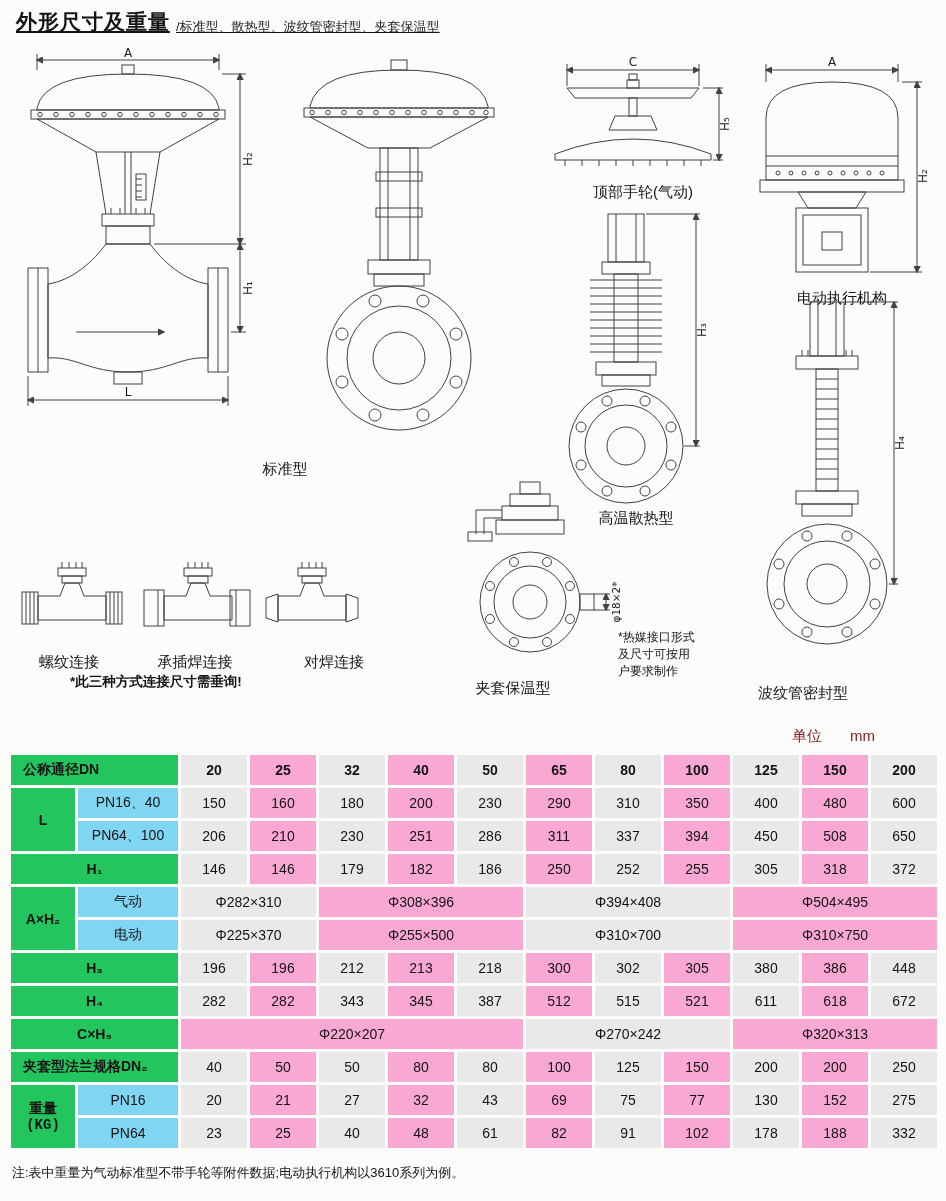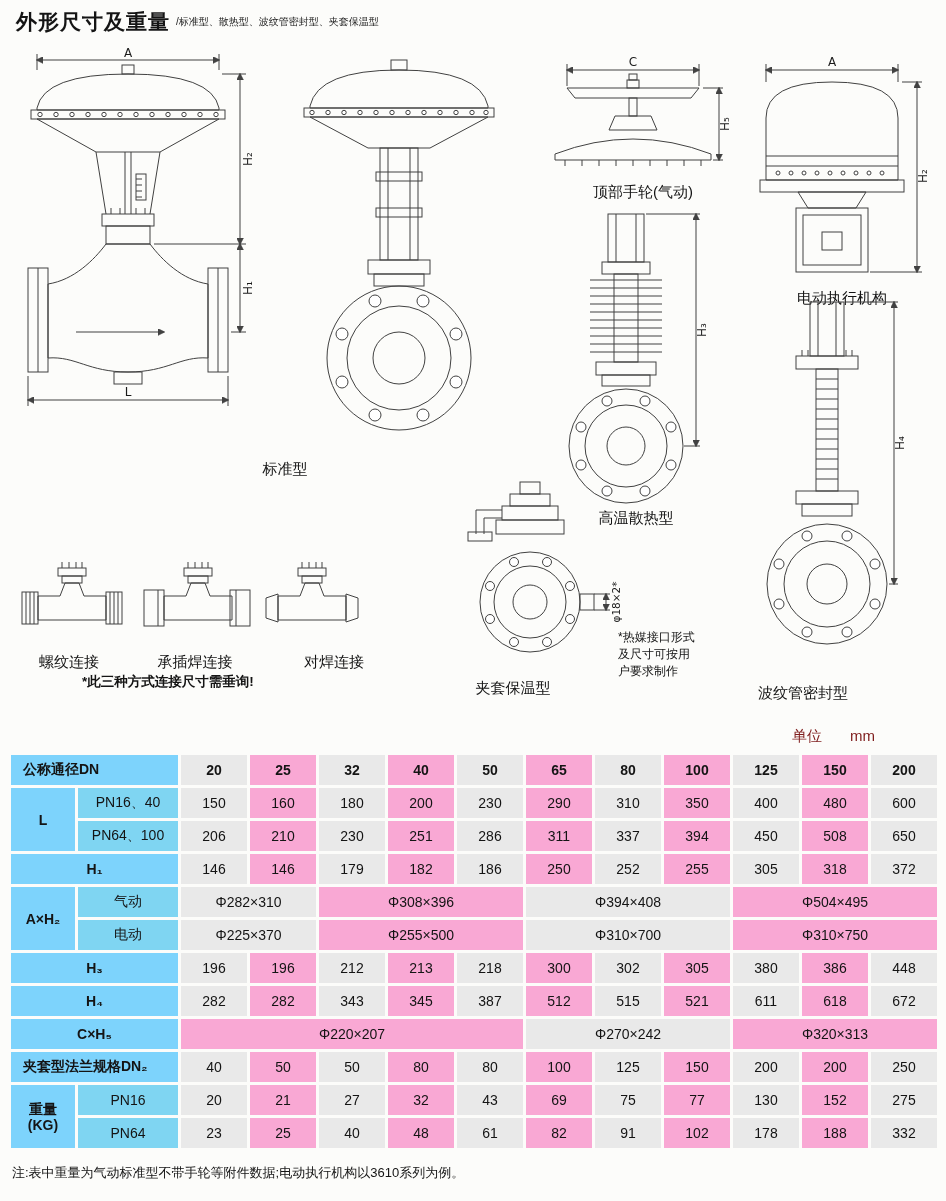--- a/index.html
+++ b/index.html
@@ -1,46 +1,46 @@
 <!DOCTYPE html>
 <html><head>
 <meta charset="utf-8">
 <style>
   * { margin:0; padding:0; box-sizing:border-box; }
   html,body { background:#ffffff; }
   body { font-family:"Liberation Sans","DejaVu Sans",sans-serif; color:#141414; }
   #page { position:relative; width:946px; height:1201px; background:#fcfcfa; overflow:hidden; }
 
   .abs { position:absolute; }
-  .hdr { display:flex; align-items:center; }
+  .hdr { display:flex; align-items:flex-end;text-decoration:underline; }
   .title { font-size:21px; font-weight:bold; letter-spacing:1px; }
-  .subtitle { font-size:10px; margin-left:6px; color:#222; }
+  .subtitle { font-size:13px; margin-left:6px; color:#222; }
 
   .draw { position:absolute; overflow:visible; }
   .draw line,.draw path,.draw rect,.draw circle,.draw polygon { stroke:#414141; stroke-width:1; fill:none; }
   .draw .bolt { fill:#ffffff; }
   .draw text { font-size:12px; fill:#1a1a1a; stroke:none; font-family:"DejaVu Sans",sans-serif; }
   .draw text.small { font-size:10.5px; }
 
   .caption { position:absolute; font-size:15px; text-align:center; color:#141414; white-space:nowrap; }
   .note-bold { position:absolute; font-size:13.5px; font-weight:bold; color:#141414; white-space:nowrap; }
   .note-sm { position:absolute; font-size:12px; line-height:17px; color:#141414; }
 
   #unit-line { position:absolute; left:792px; top:727px; width:140px; font-size:15px; color:#7f1d1d; }
   #unit-line .uv { margin-left:28px; }
 
   #spec-table { position:absolute; left:8px; top:752px; border-collapse:separate; border-spacing:3px; table-layout:fixed; }
   #spec-table td { height:30px; text-align:center; font-size:14px; padding:0 2px; white-space:nowrap; vertical-align:middle; }
-  .yl { background:#7dd3fc; font-weight:bold; }
+  .yl { background:#22c55e; font-weight:bold; }
   .cy { background:#7fd5f2; font-weight:normal; }
   .c0 { background:#e9e9e9; }
   .c1 { background:#f9a8d4; }
   .tl { text-align:left !important; padding-left:12px !important; }
   .bd { font-weight:bold; }
-  .wlabel div { line-height:16px; font-weight:bold; }
+  .wlabel div { line-height:16px; font-weight:bold;font-family:Liberation Mono, monospace; }
 
   #footnote { position:absolute; left:12px; top:1164px; font-size:13px; color:#141414; white-space:nowrap; }
 </style>
 </head>
 <body>
 
 <div id="page">
 
   <div class="abs hdr" style="left:16px;top:8px;">
     <span class="title">外形尺寸及重量</span>
@@ -376,21 +376,21 @@
       <line x1="51" y1="6" x2="51" y2="12"></line>
       <line x1="58" y1="6" x2="58" y2="12"></line>
       <line x1="64" y1="6" x2="64" y2="12"></line>
     <rect x="44" y="20" width="20" height="7"></rect>
     <path d="M20,40 L42,40 L47,27 L61,27 L66,40 L88,40 L88,64 L20,64 Z"></path>
     <polygon points="20,38 8,42 8,62 20,66"></polygon>
     <polygon points="88,38 100,42 100,62 88,66"></polygon>
   </svg>
   <div class="caption" style="left:254px;top:653px;width:110px;text-align:right;">对焊连接</div>
 
-  <div class="note-bold" style="left:70px;top:673px;margin-left:12px;">*此三种方式连接尺寸需垂询!</div>
+  <div class="note-bold" style="left:70px;top:673px;">*此三种方式连接尺寸需垂询!</div>
 
   <div id="unit-line">
     <span>单位</span><span class="uv">mm</span>
   </div>
 
   <table id="spec-table">
     <colgroup>
       <col style="width:64px">
         <col style="width:100px">
       <col style="width:66px">

